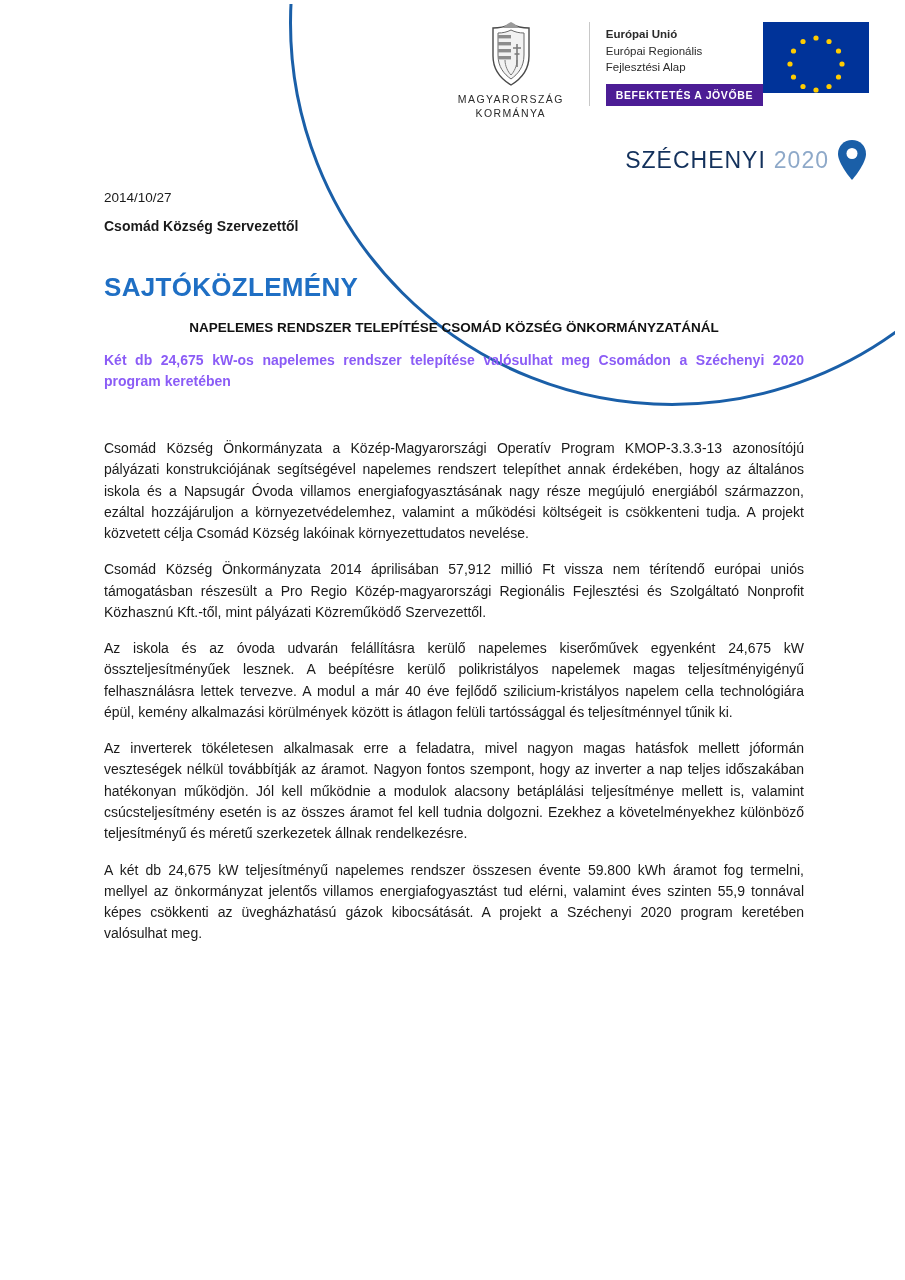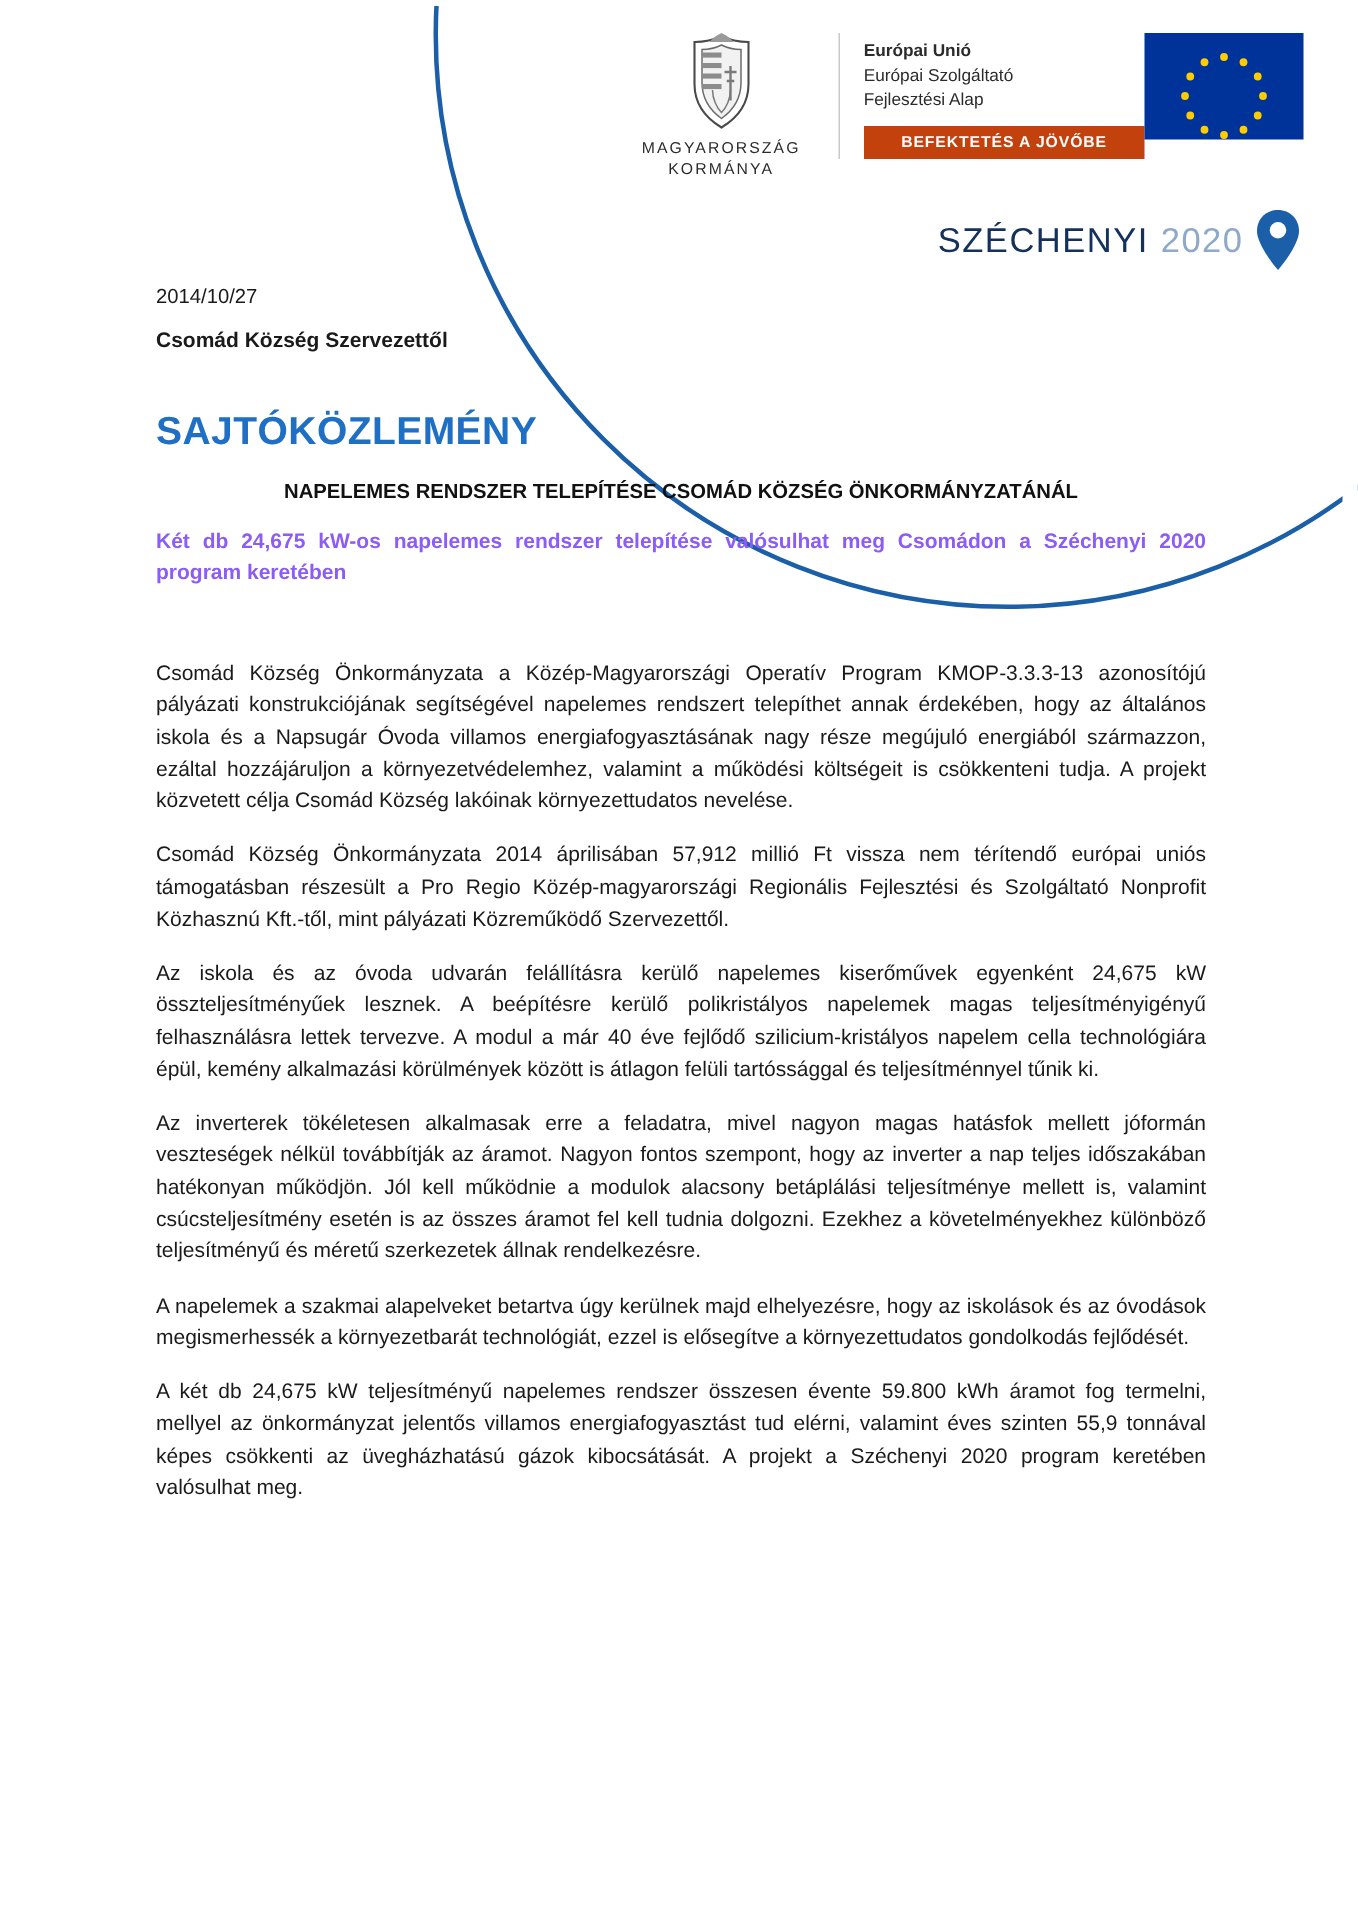--- a/index.html
+++ b/index.html
@@ -92,26 +92,26 @@
     height: 71px;
     background: #003399;
     position: relative;
   }
   .eu-stars {
     position: absolute;
     inset: 0;
   }
   .eu-badge {
     margin-top: 8px;
-    background: #c2410c;
+    background: #4c1d95;
     color: #ffffff;
     font-size: 10.5px;
     font-weight: bold;
     letter-spacing: 0.6px;
-    padding: 5px 25px;
+    padding: 5px 10px;
     display: inline-block;
   }
 
   
   .szechenyi {
     position: absolute;
     top: 140px;
     right: 38px;
     display: flex;
     align-items: center;
@@ -211,21 +211,21 @@
       <div class="coat-text">
         <div>MAGYARORSZÁG</div>
         <div>KORMÁNYA</div>
       </div>
     </div>
 
     <div class="eu-block">
       <div>
         <div class="eu-texts">
           <div class="line1">Európai Unió</div>
-          <div>Európai Szolgáltató</div>
+          <div>Európai Regionális</div>
           <div>Fejlesztési Alap</div>
         </div>
         <div class="eu-badge">BEFEKTETÉS A JÖVŐBE</div>
       </div>
       <div class="eu-flag">
         <svg class="eu-stars" viewBox="0 0 106 71">
           <g fill="#FFCC00">
             <circle cx="53" cy="16" r="2.6"></circle>
             <circle cx="66" cy="19.5" r="2.6"></circle>
             <circle cx="75.5" cy="29" r="2.6"></circle>
@@ -259,17 +259,16 @@
     <div class="doc-date">2014/10/27</div>
     <div class="org-name">Csomád Község Szervezettől</div>
     <h1 class="title">SAJTÓKÖZLEMÉNY</h1>
     <div class="subtitle">NAPELEMES RENDSZER TELEPÍTÉSE CSOMÁD KÖZSÉG ÖNKORMÁNYZATÁNÁL</div>
     <div class="lead">Két db 24,675 kW-os napelemes rendszer telepítése valósulhat meg Csomádon a Széchenyi 2020 program keretében</div>
 
     <p class="body-par">Csomád Község Önkormányzata a Közép-Magyarországi Operatív Program KMOP-3.3.3-13 azonosítójú pályázati konstrukciójának segítségével napelemes rendszert telepíthet annak érdekében, hogy az általános iskola és a Napsugár Óvoda villamos energiafogyasztásának nagy része megújuló energiából származzon, ezáltal hozzájáruljon a környezetvédelemhez, valamint a működési költségeit is csökkenteni tudja. A projekt közvetett célja Csomád Község lakóinak környezettudatos nevelése.</p>
     <p class="body-par">Csomád Község Önkormányzata 2014 áprilisában 57,912 millió Ft vissza nem térítendő európai uniós támogatásban részesült a Pro Regio Közép-magyarországi Regionális Fejlesztési és Szolgáltató Nonprofit Közhasznú Kft.-től, mint pályázati Közreműködő Szervezettől.</p>
     <p class="body-par">Az iskola és az óvoda udvarán felállításra kerülő napelemes kiserőművek egyenként 24,675 kW összteljesítményűek lesznek. A beépítésre kerülő polikristályos napelemek magas teljesítményigényű felhasználásra lettek tervezve. A modul a már 40 éve fejlődő szilicium-kristályos napelem cella technológiára épül, kemény alkalmazási körülmények között is átlagon felüli tartóssággal és teljesítménnyel tűnik ki.</p>
     <p class="body-par">Az inverterek tökéletesen alkalmasak erre a feladatra, mivel nagyon magas hatásfok mellett jóformán veszteségek nélkül továbbítják az áramot. Nagyon fontos szempont, hogy az inverter a nap teljes időszakában hatékonyan működjön. Jól kell működnie a modulok alacsony betáplálási teljesítménye mellett is, valamint csúcsteljesítmény esetén is az összes áramot fel kell tudnia dolgozni. Ezekhez a követelményekhez különböző teljesítményű és méretű szerkezetek állnak rendelkezésre.</p>
-    <p class="body-par">A napelemek a szakmai alapelveket betartva úgy kerülnek majd elhelyezésre, hogy az iskolások és az óvodások megismerhessék a környezetbarát technológiát, ezzel is elősegítve a környezettudatos gondolkodás fejlődését.</p>
     <p class="body-par">A két db 24,675 kW teljesítményű napelemes rendszer összesen évente 59.800 kWh áramot fog termelni, mellyel az önkormányzat jelentős villamos energiafogyasztást tud elérni, valamint éves szinten 55,9 tonnával képes csökkenti az üvegházhatású gázok kibocsátását. A projekt a Széchenyi 2020 program keretében valósulhat meg.</p>
   </div>
 
 </div>
 
 </body></html>

